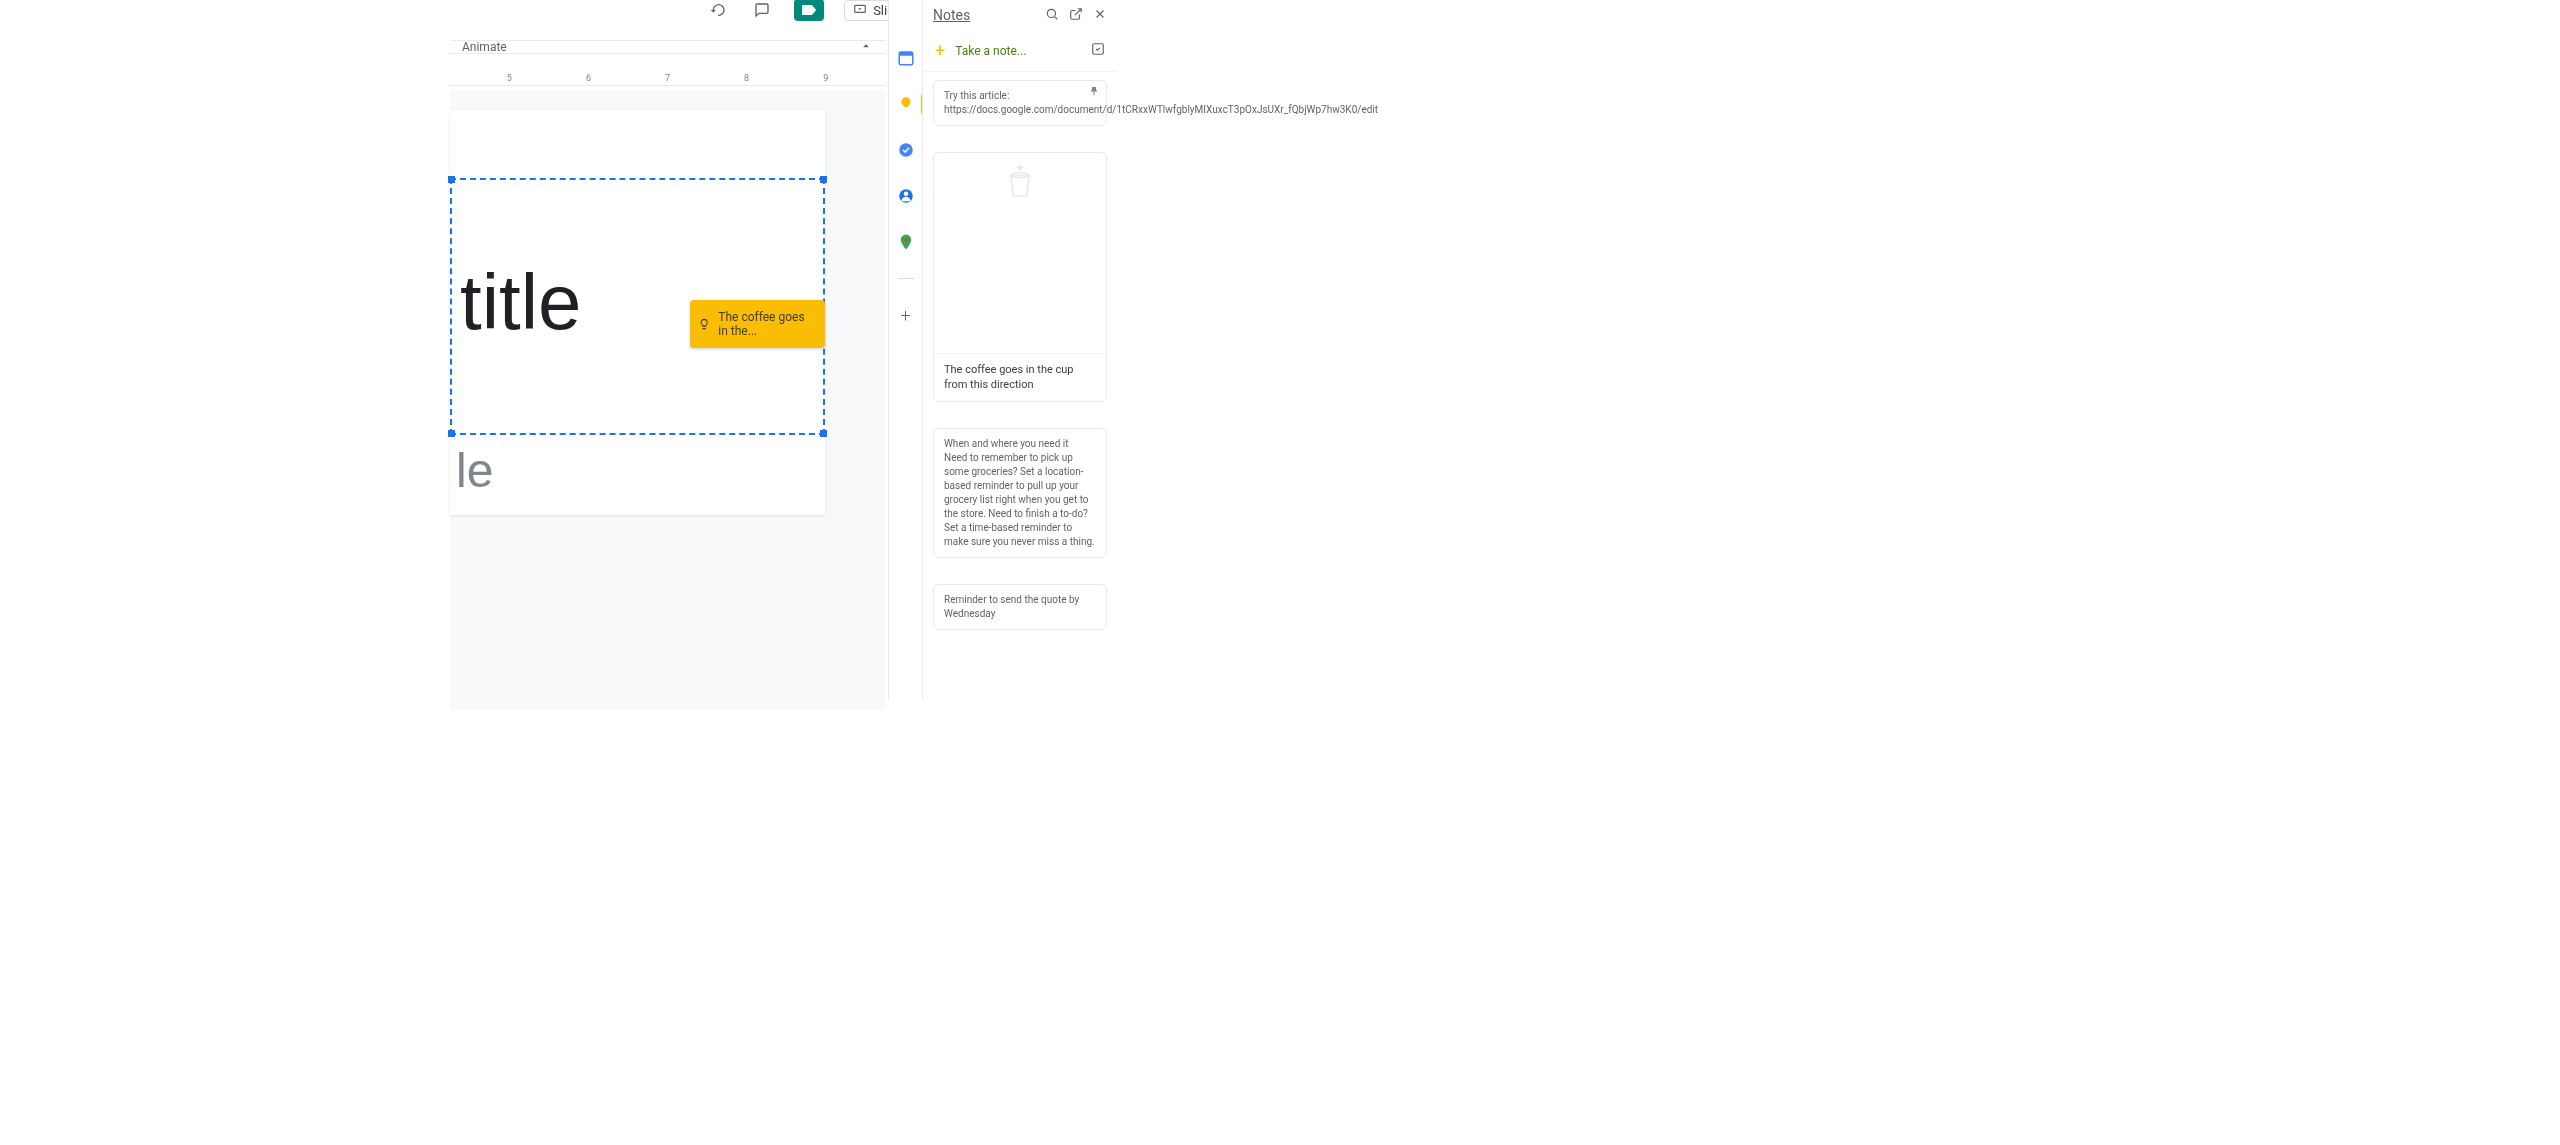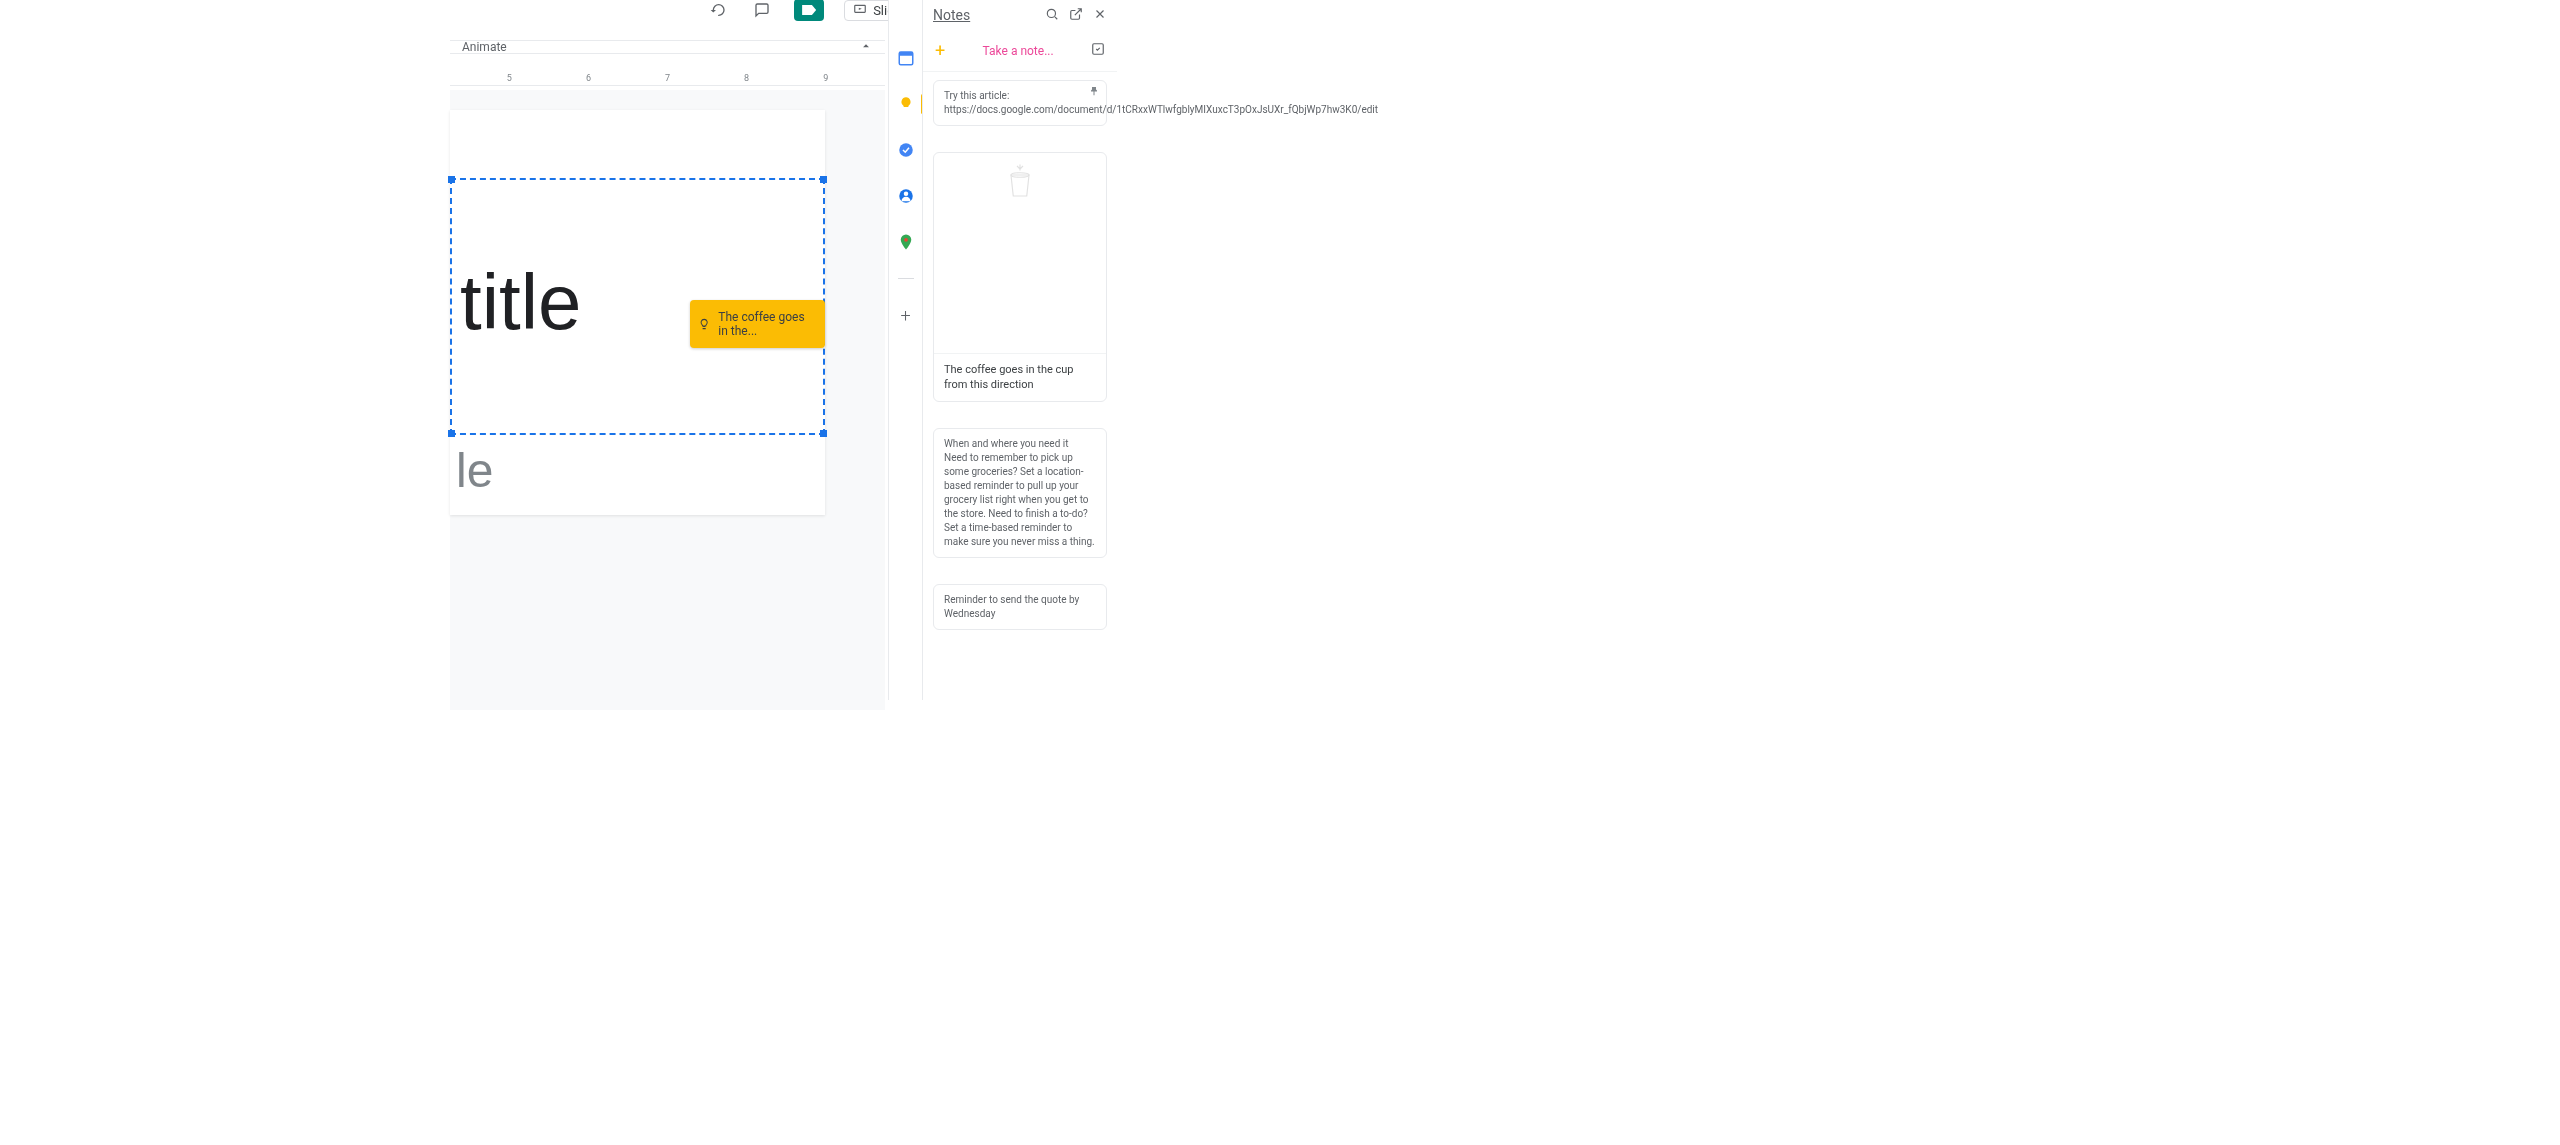--- a/index.html
+++ b/index.html
@@ -45,21 +45,21 @@
     .side-plus { font-size: 18px; color: #5f6368; font-weight: 300; }
     
     .keep-panel { position: absolute; top: 0; left: 922px; width: 195px; height: 700px; border-left: 1px solid #e8eaed; background: #fff; }
     .keep-header { height: 30px; display: flex; align-items: center; justify-content: space-between; padding: 0 10px; }
     .keep-title { font-size: 14px; color: #5f6368; text-decoration: underline; }
     .keep-header-icons { display: flex; gap: 10px; color: #5f6368; }
     .keep-header-icons svg { width: 14px; height: 14px; }
     
     .take-note { display: flex; align-items: center; padding: 10px 12px; gap: 10px; border-bottom: 1px solid #f1f3f4; }
     .take-note .plus-ic { color: #fbbc04; font-size: 18px; font-weight: 400; }
-    .take-note .tn-text { flex: 1; font-size: 12px; color: #ec4899; text-align: center; }
+    .take-note .tn-text { flex: 1; font-size: 12px; color: #4d7c0f; }
     .take-note .pencil-ic { width: 14px; height: 14px; color: #5f6368; }
     
     .notes-list { padding: 8px 10px; display: flex; flex-direction: column; gap: 26px; }
     .note-card { border: 1px solid #e8eaed; border-radius: 6px; padding: 8px 10px; font-size: 10px; color: #5f6368; line-height: 1.4; position: relative; background: #fff; }
     .note-card.pinned .pin-ic { position: absolute; top: 4px; right: 6px; color: #80868b; }
     .note-card.drawing { padding: 0; }
     .note-card.drawing .drawing-area { height: 200px; display: flex; align-items: flex-start; justify-content: center; padding-top: 10px; }
     .cup-sketch { width: 30px; height: 36px; opacity: 0.25; }
     .note-card .note-caption { padding: 8px 10px; font-size: 11px; color: #3c4043; border-top: 1px solid #f1f3f4; }
     .note-card.image-note { padding: 0; }

